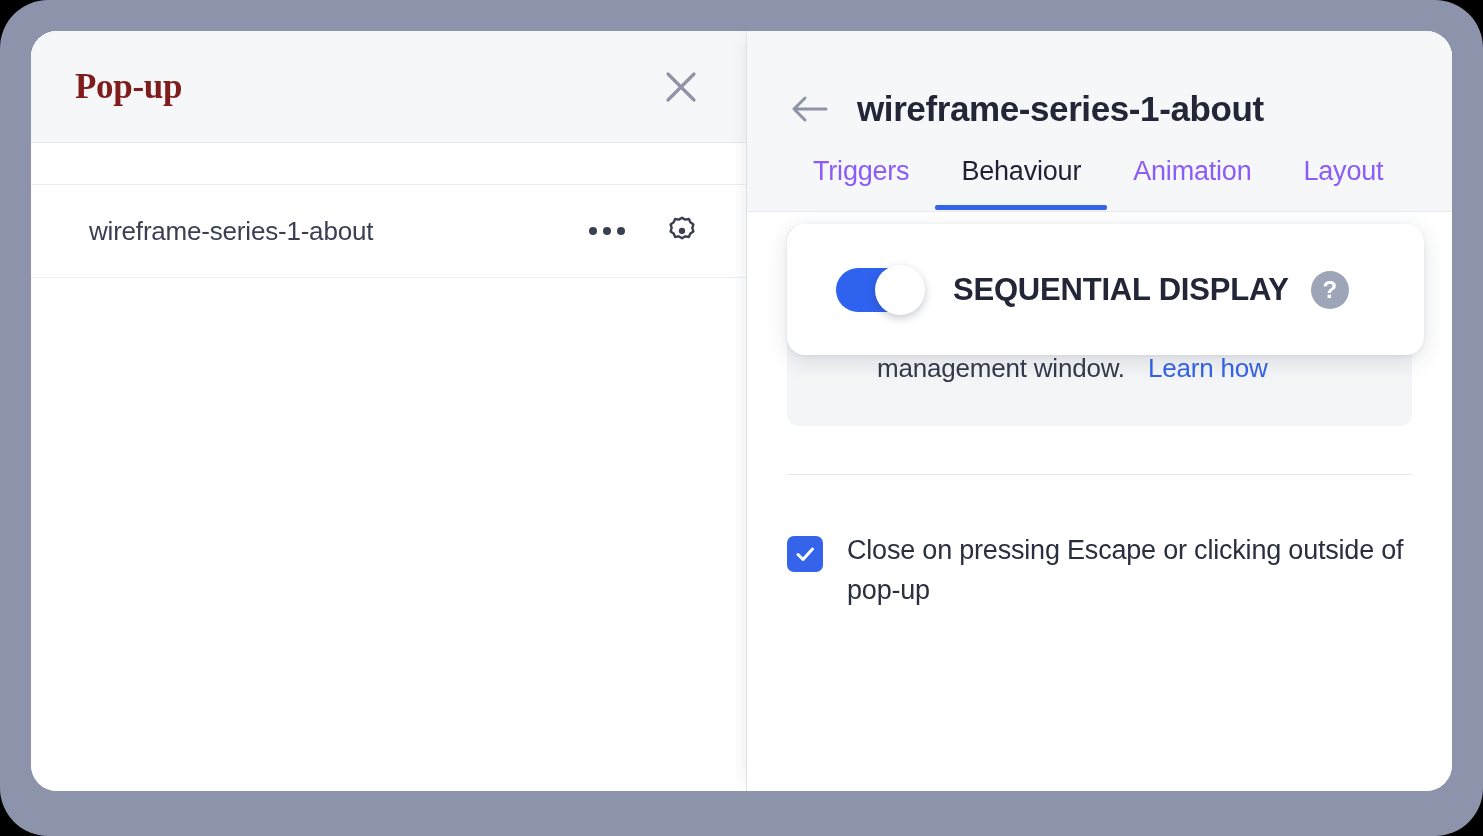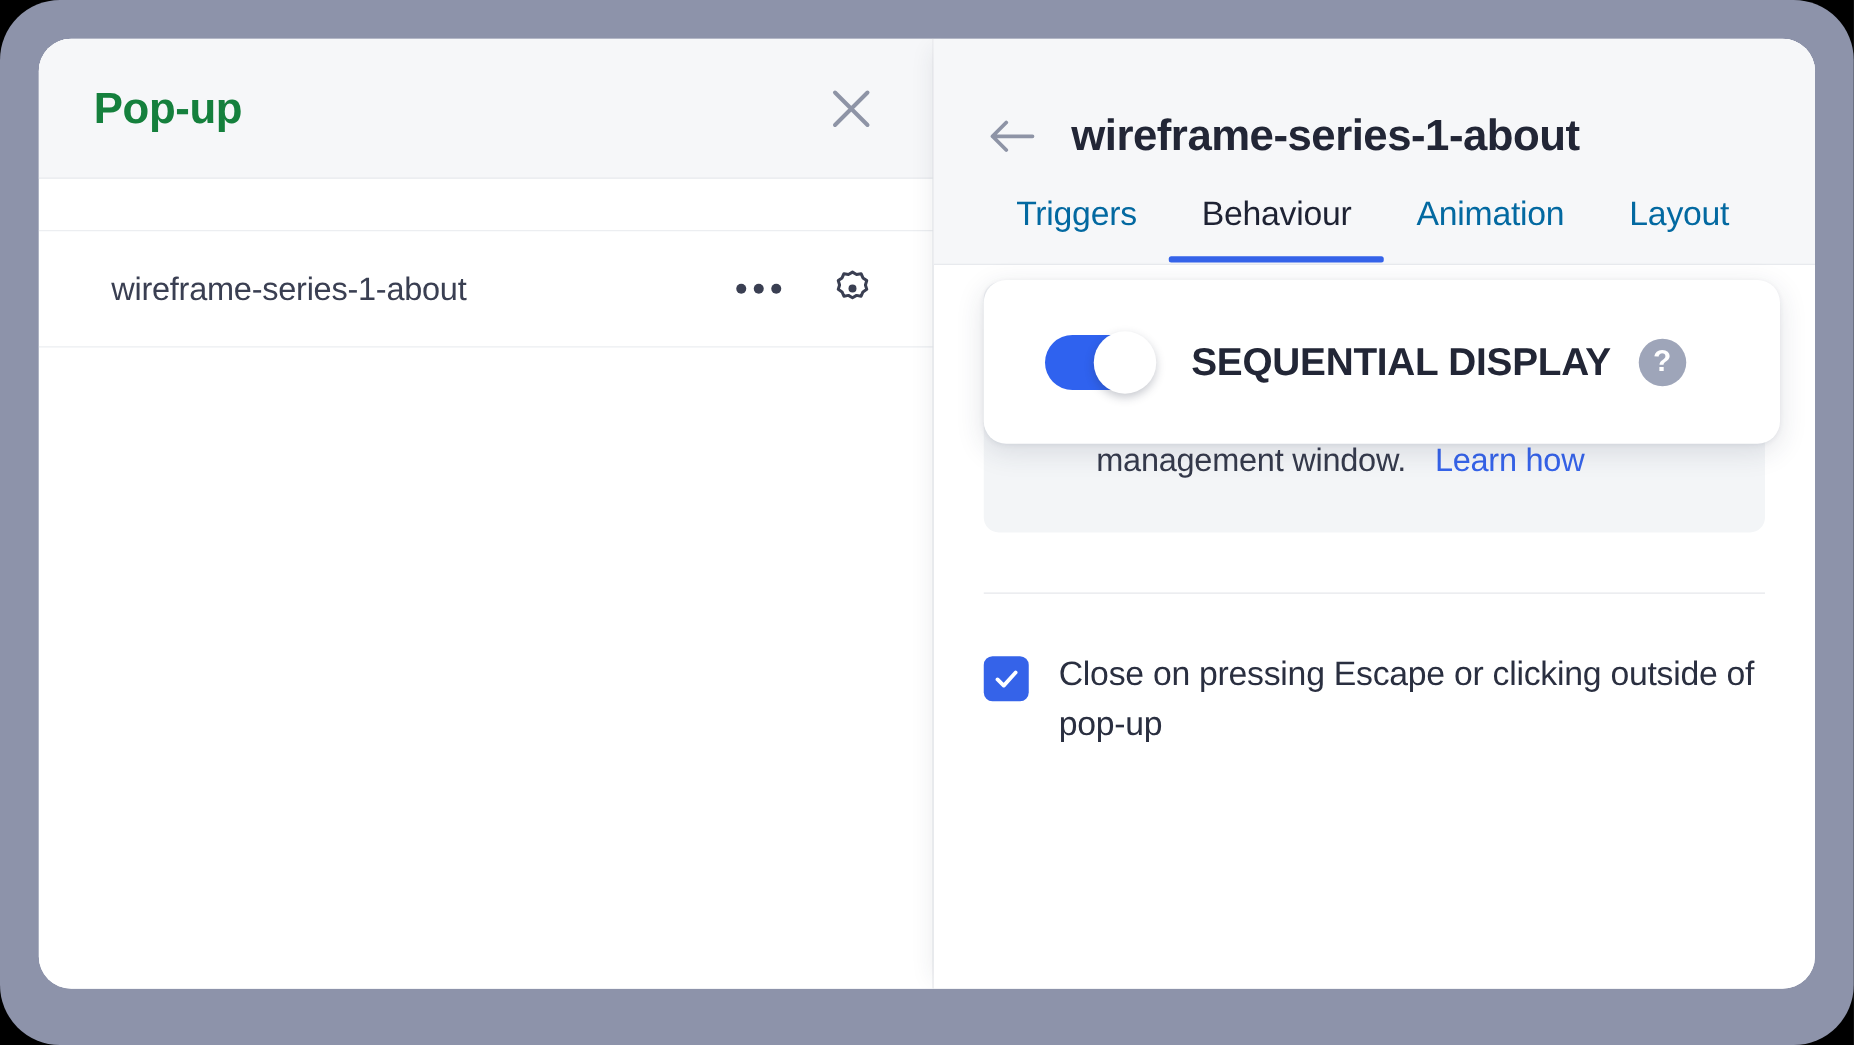--- a/index.html
+++ b/index.html
@@ -46,22 +46,23 @@
     border-bottom: 1px solid #e8eaee;
     display: flex;
     align-items: center;
     justify-content: space-between;
     padding: 0 43px 0 44px;
   }
 
   #left-header-title {
     font-size: 35px;
     font-weight: bold;
-    color: #15803d;
+    color: #7f1d1d;
     letter-spacing: -0.3px;
+    font-family: Liberation Serif, serif;
   }
 
   #close-button {
     width: 46px; height: 46px;
     display: flex; align-items: center; justify-content: center;
     cursor: pointer;
   }
   #close-button svg { display: block; }
 
   #popup-list { padding-top: 41px; }
@@ -152,21 +153,21 @@
     display: flex;
     align-items: flex-end;
     padding-left: 40px;
     gap: 0;
     margin-top: 25px;
   }
 
   .tab {
     position: relative;
     font-size: 27px;
-    color: #0369a1;
+    color: #8b5cf6;
     padding: 0 26px 22px 26px;
     cursor: pointer;
     letter-spacing: -0.2px;
   }
   .tab.active { color: #1e2233; text-align: right; }
   .tab.active::after {
     content: "";
     position: absolute;
     left: 0; right: 0; bottom: -1px;
     height: 5px;
@@ -254,21 +255,21 @@
 
   #section-divider {
     margin: 48px 0 0 0;
     height: 1px;
     background: #e6e8ec;
   }
 
   #checkbox-row {
     display: flex;
     gap: 24px;
-    margin-top: 44px;
+    margin-top: 55px;
     cursor: pointer;
   }
 
   #checkbox-box {
     flex: 0 0 auto;
     width: 36px; height: 36px;
     border-radius: 7px;
     background: #3563e9;
     display: flex; align-items: center; justify-content: center;
     margin-top: 6px;

